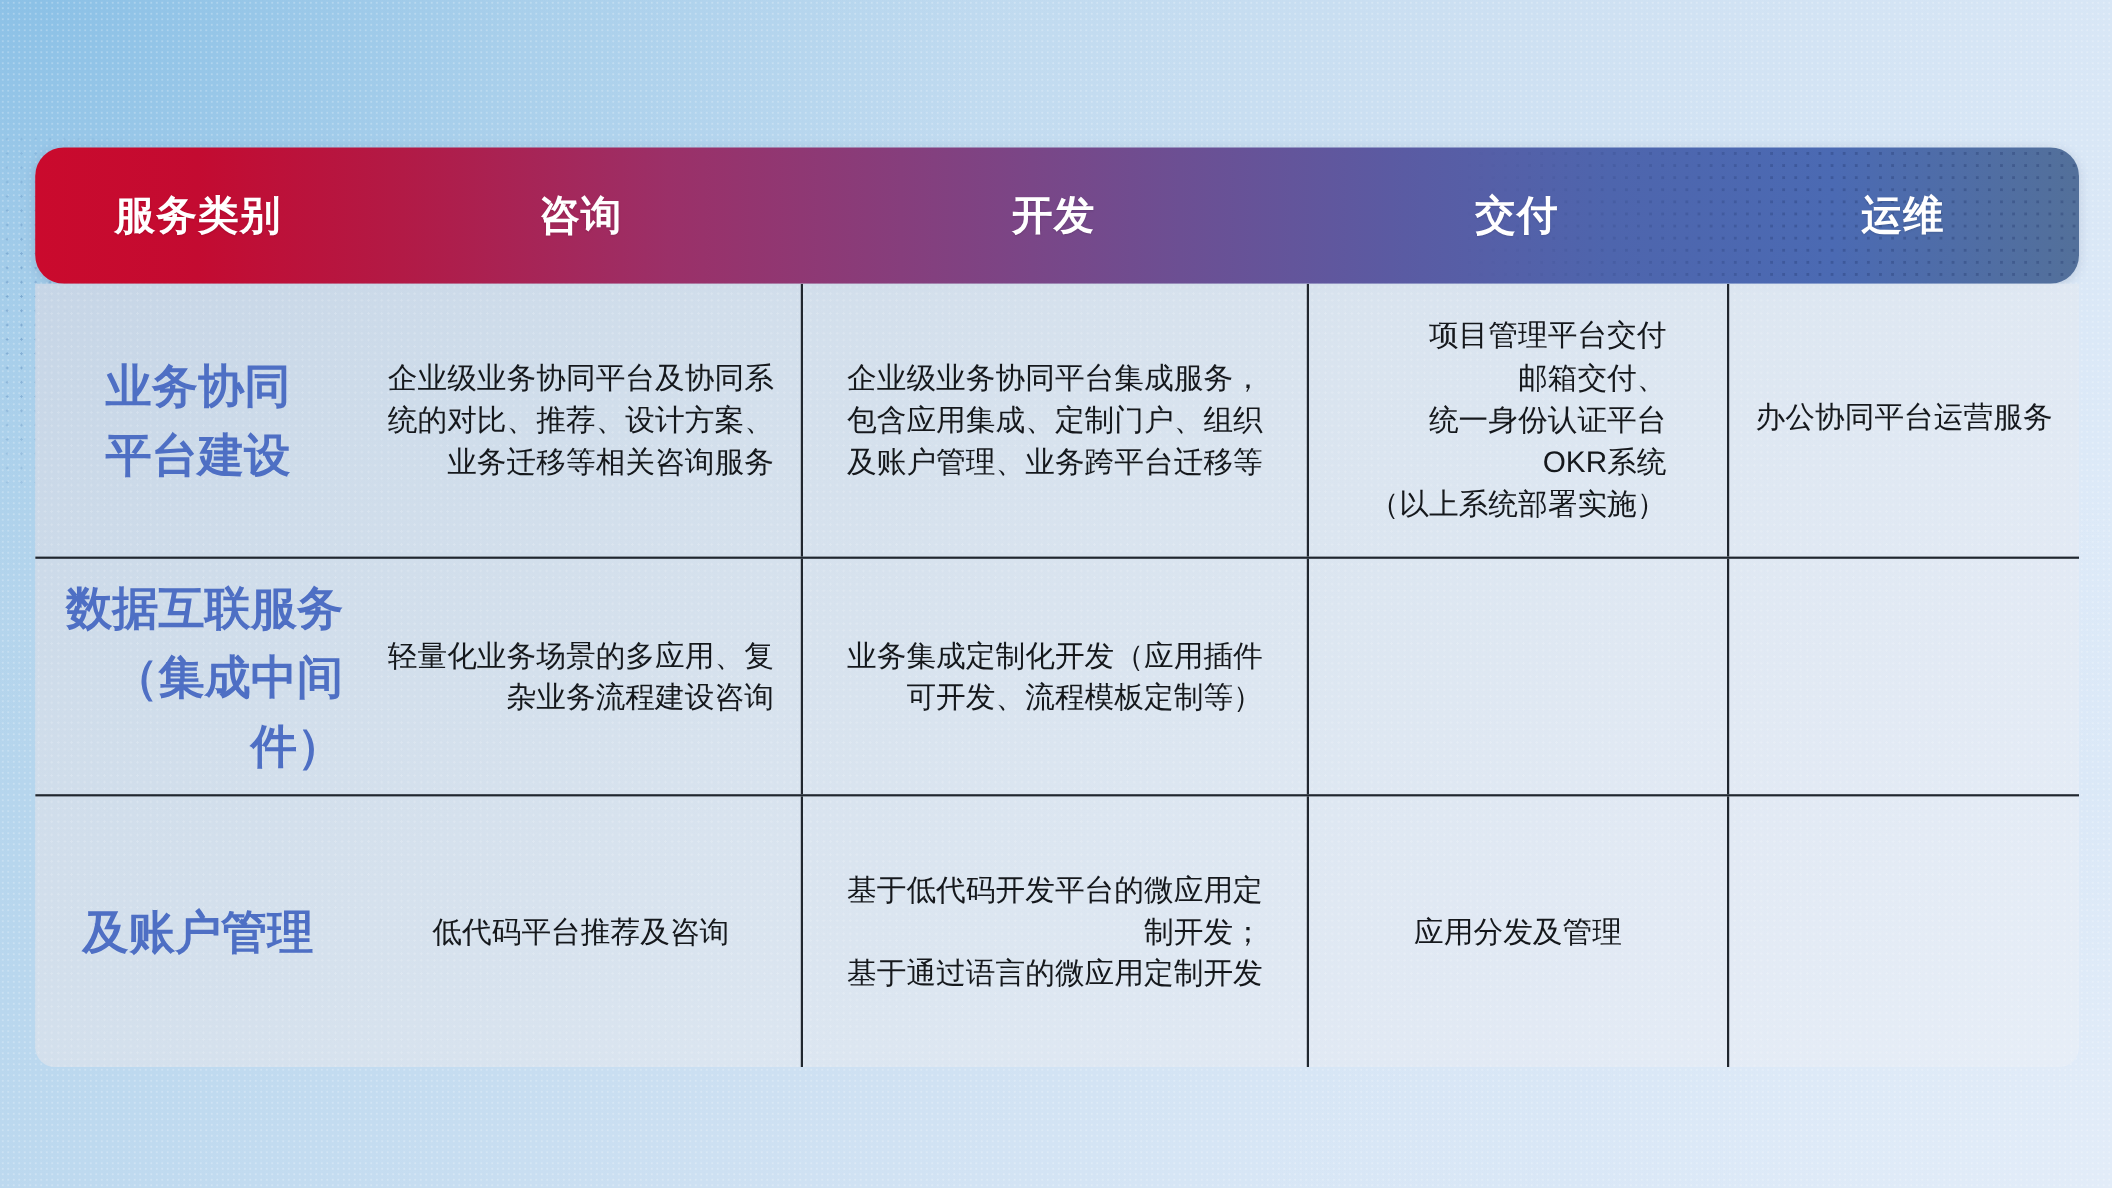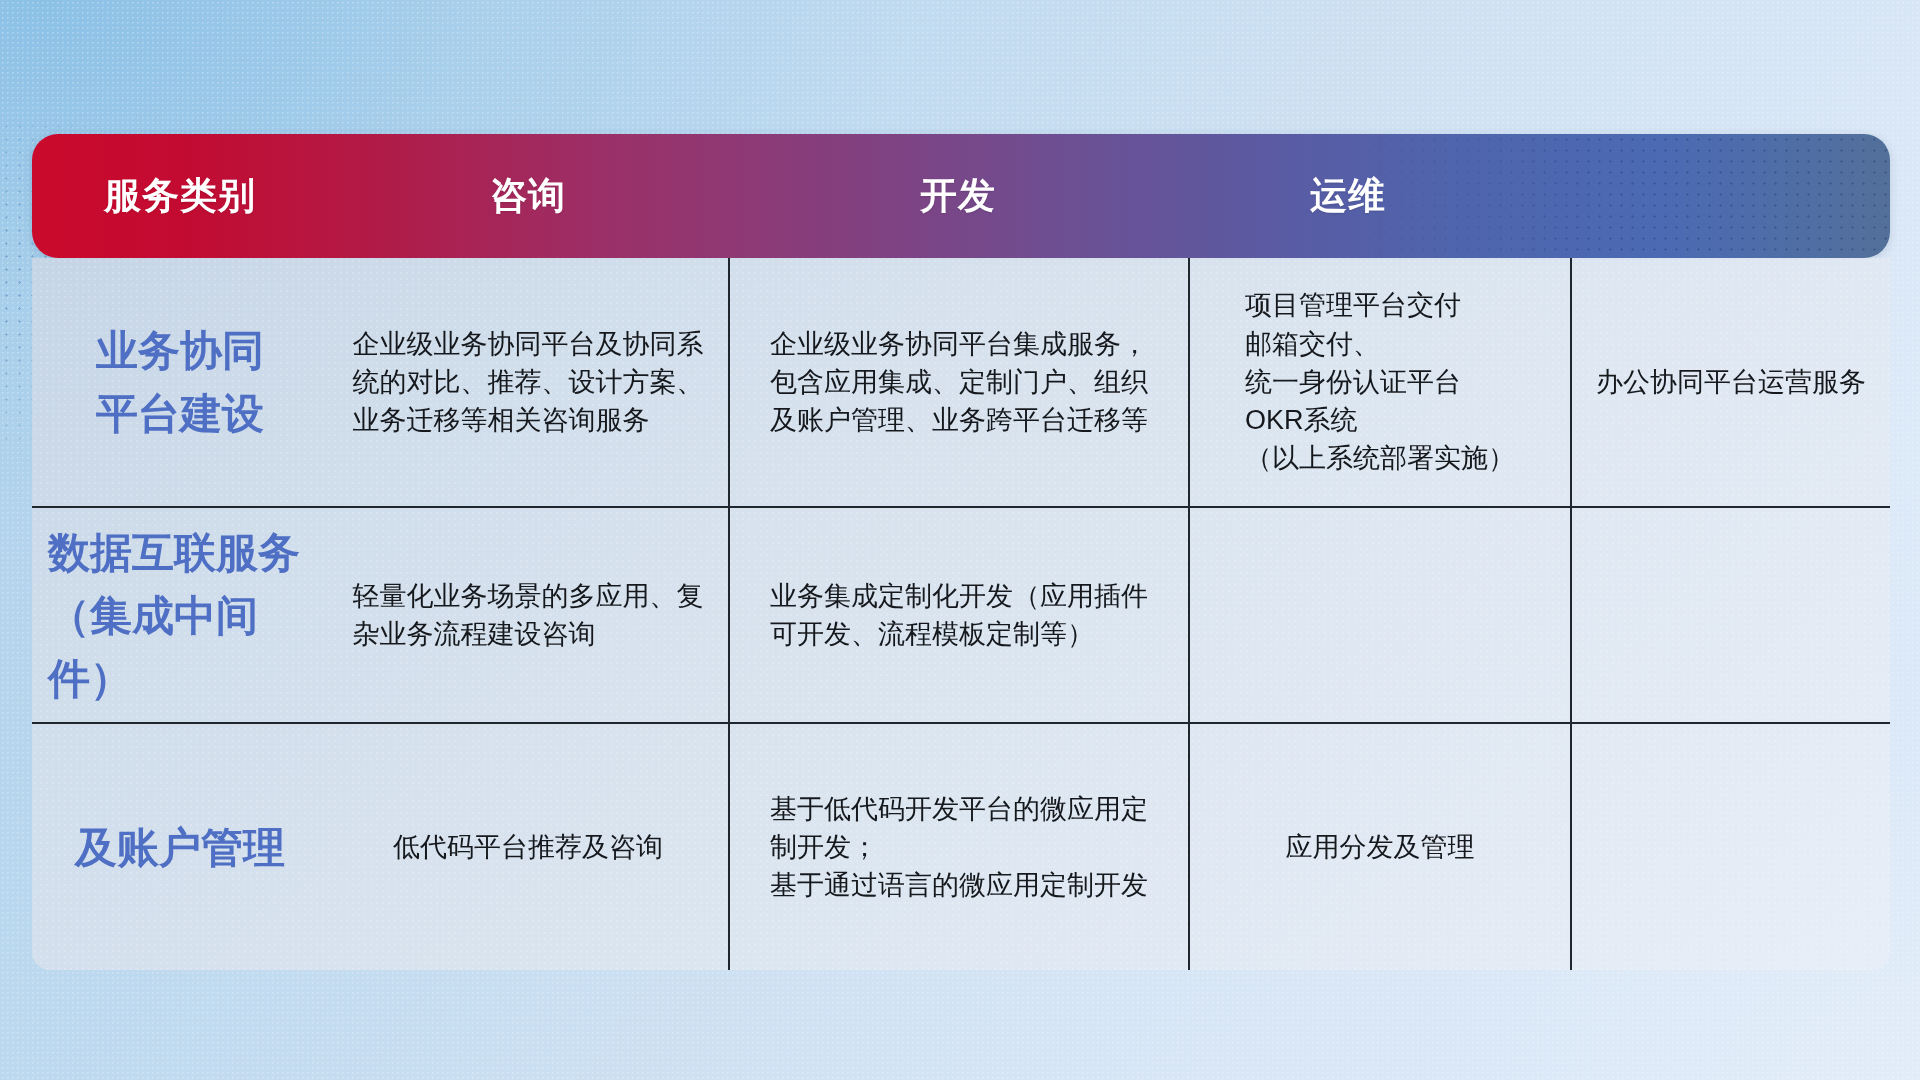--- a/index.html
+++ b/index.html
@@ -109,61 +109,62 @@
     display:flex;
     position:relative;
     z-index:2;
   }
   .trow + .trow { border-top:2px solid #20262e; }
 
   .cell {
     display:flex;
     align-items:center;
     justify-content:center;
-    text-align:left;
+    text-align:right;
     padding:10px 16px;
     font-size:27px;
     line-height:1.42;
     color:#15181c;
     white-space:pre-line;
     position:relative;
   }
   .cell.rowlabel {
     color:#4e6fc4;
     font-weight:bold;
     font-size:42px;
     line-height:1.5;
   }
   .vline { border-left:2px solid #20262e; }
 
   
   .c0 { width:296px; }
   .c1 { width:400px; }
   .c2 { width:460px; }
   .c3 { width:382px; }
-  .c4 { width:320px; }
+  .c4 { width:320px;font-family:Liberation Mono, monospace; }
 
   .r1 { height:248px; }
   .r2 { height:216px; }
   .r3 { height:248px; }
 </style>
 </head>
 <body>
 
 <div id="bg-layer">
   <div id="bg-dots"></div>
   <div id="bg-dots-dark"></div>
 </div>
 
 <div id="table-wrap">
 
   <div id="table-header">
     <div class="hcell c0">服务类别</div>
     <div class="hcell c1">咨询</div>
     <div class="hcell c2">开发</div>
+    <div class="hcell c3">交付</div>
     <div class="hcell c4">运维</div>
   </div>
 
   <div id="table-body">
 
     <div class="trow r1">
       <div class="cell rowlabel c0">业务协同
 平台建设</div>
       <div class="cell c1">企业级业务协同平台及协同系
 统的对比、推荐、设计方案、

